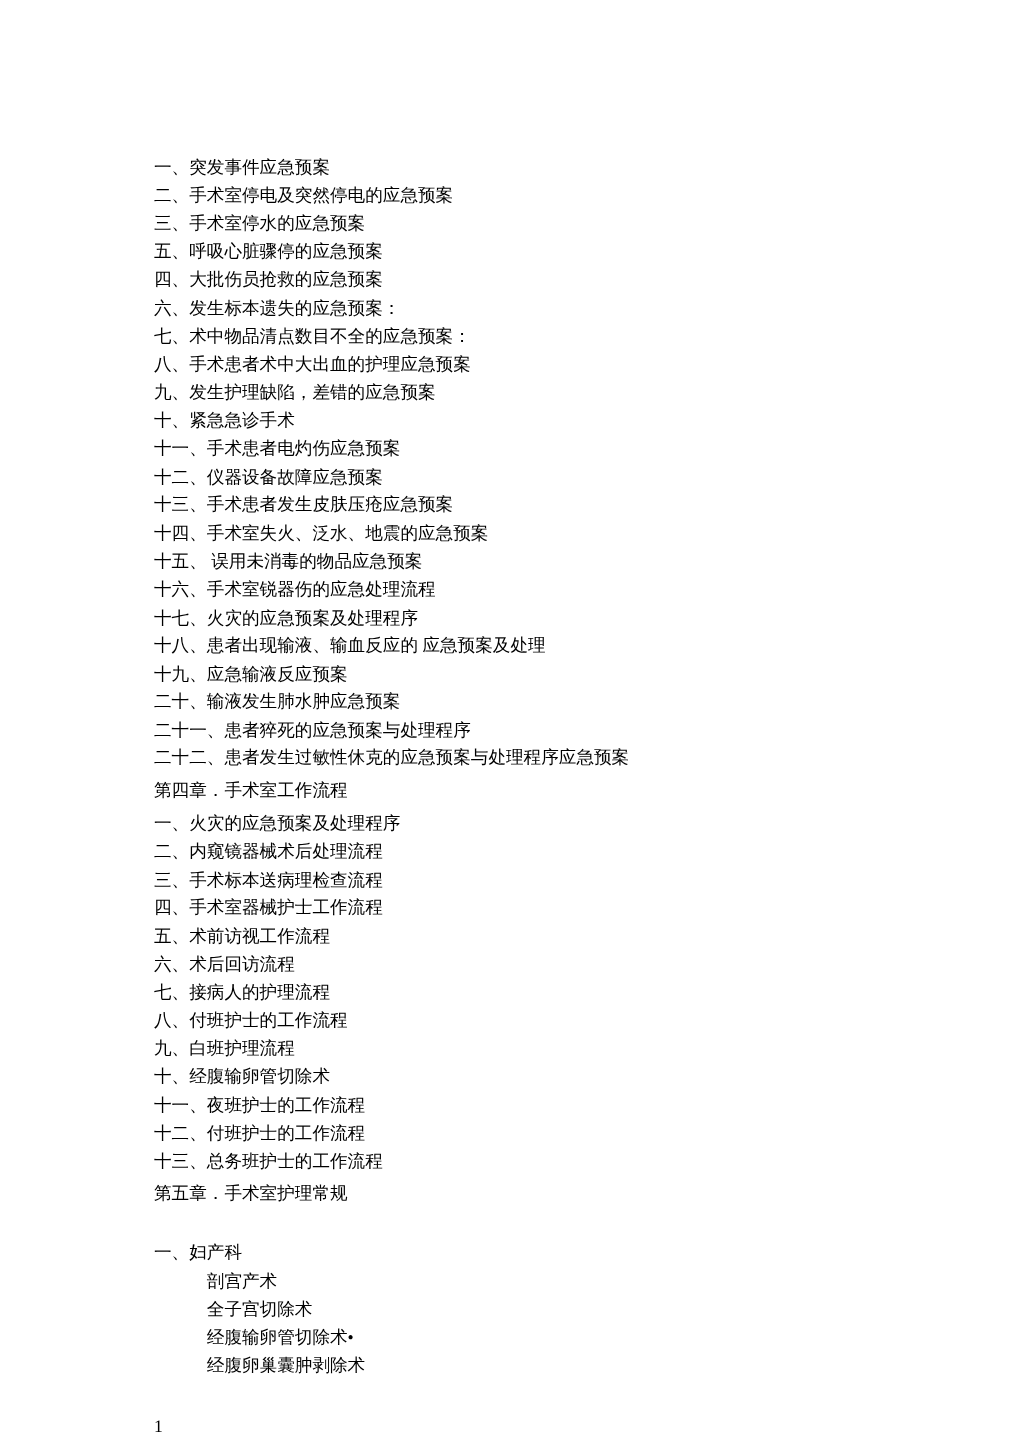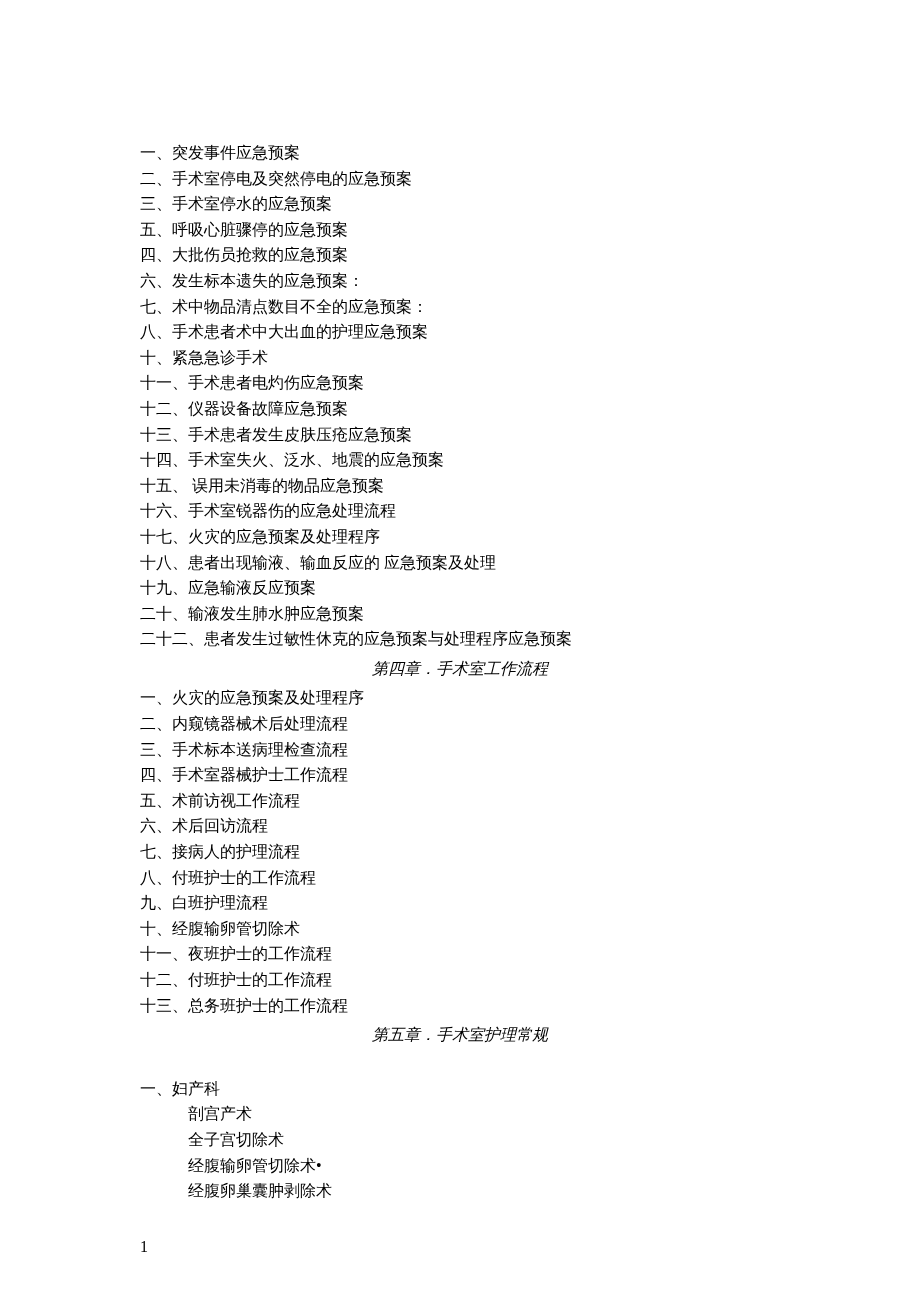--- a/index.html
+++ b/index.html
@@ -13,23 +13,21 @@
     width: 920px;
   }
   .page {
     padding: 140px 140px 60px 140px;
   }
   .item {
     margin: 0;
     padding: 0;
   }
   .chapter-title {
-    text-align: center;
     margin: 4px 0;
-    font-style: italic;
   }
   .spacer {
     height: 24px;
   }
   .sub-item {
     padding-left: 48px;
   }
   .footer {
     padding-left: 0;
     margin-top: 30px;
@@ -42,31 +40,33 @@
 
   <div>
     <p class="item">一、突发事件应急预案</p>
     <p class="item">二、手术室停电及突然停电的应急预案</p>
     <p class="item">三、手术室停水的应急预案</p>
     <p class="item">五、呼吸心脏骤停的应急预案</p>
     <p class="item">四、大批伤员抢救的应急预案</p>
     <p class="item">六、发生标本遗失的应急预案：</p>
     <p class="item">七、术中物品清点数目不全的应急预案：</p>
     <p class="item">八、手术患者术中大出血的护理应急预案</p>
+    <p class="item">九、发生护理缺陷，差错的应急预案</p>
     <p class="item">十、紧急急诊手术</p>
     <p class="item">十一、手术患者电灼伤应急预案</p>
     <p class="item">十二、仪器设备故障应急预案</p>
     <p class="item">十三、手术患者发生皮肤压疮应急预案</p>
     <p class="item">十四、手术室失火、泛水、地震的应急预案</p>
     <p class="item">十五、  误用未消毒的物品应急预案</p>
     <p class="item">十六、手术室锐器伤的应急处理流程</p>
     <p class="item">十七、火灾的应急预案及处理程序</p>
     <p class="item">十八、患者出现输液、输血反应的  应急预案及处理</p>
     <p class="item">十九、应急输液反应预案</p>
     <p class="item">二十、输液发生肺水肿应急预案</p>
+    <p class="item">二十一、患者猝死的应急预案与处理程序</p>
     <p class="item">二十二、患者发生过敏性休克的应急预案与处理程序应急预案</p>
   </div>
 
   <p class="chapter-title">第四章．手术室工作流程</p>
 
   <div>
     <p class="item">一、火灾的应急预案及处理程序</p>
     <p class="item">二、内窥镜器械术后处理流程</p>
     <p class="item">三、手术标本送病理检查流程</p>
     <p class="item">四、手术室器械护士工作流程</p>

